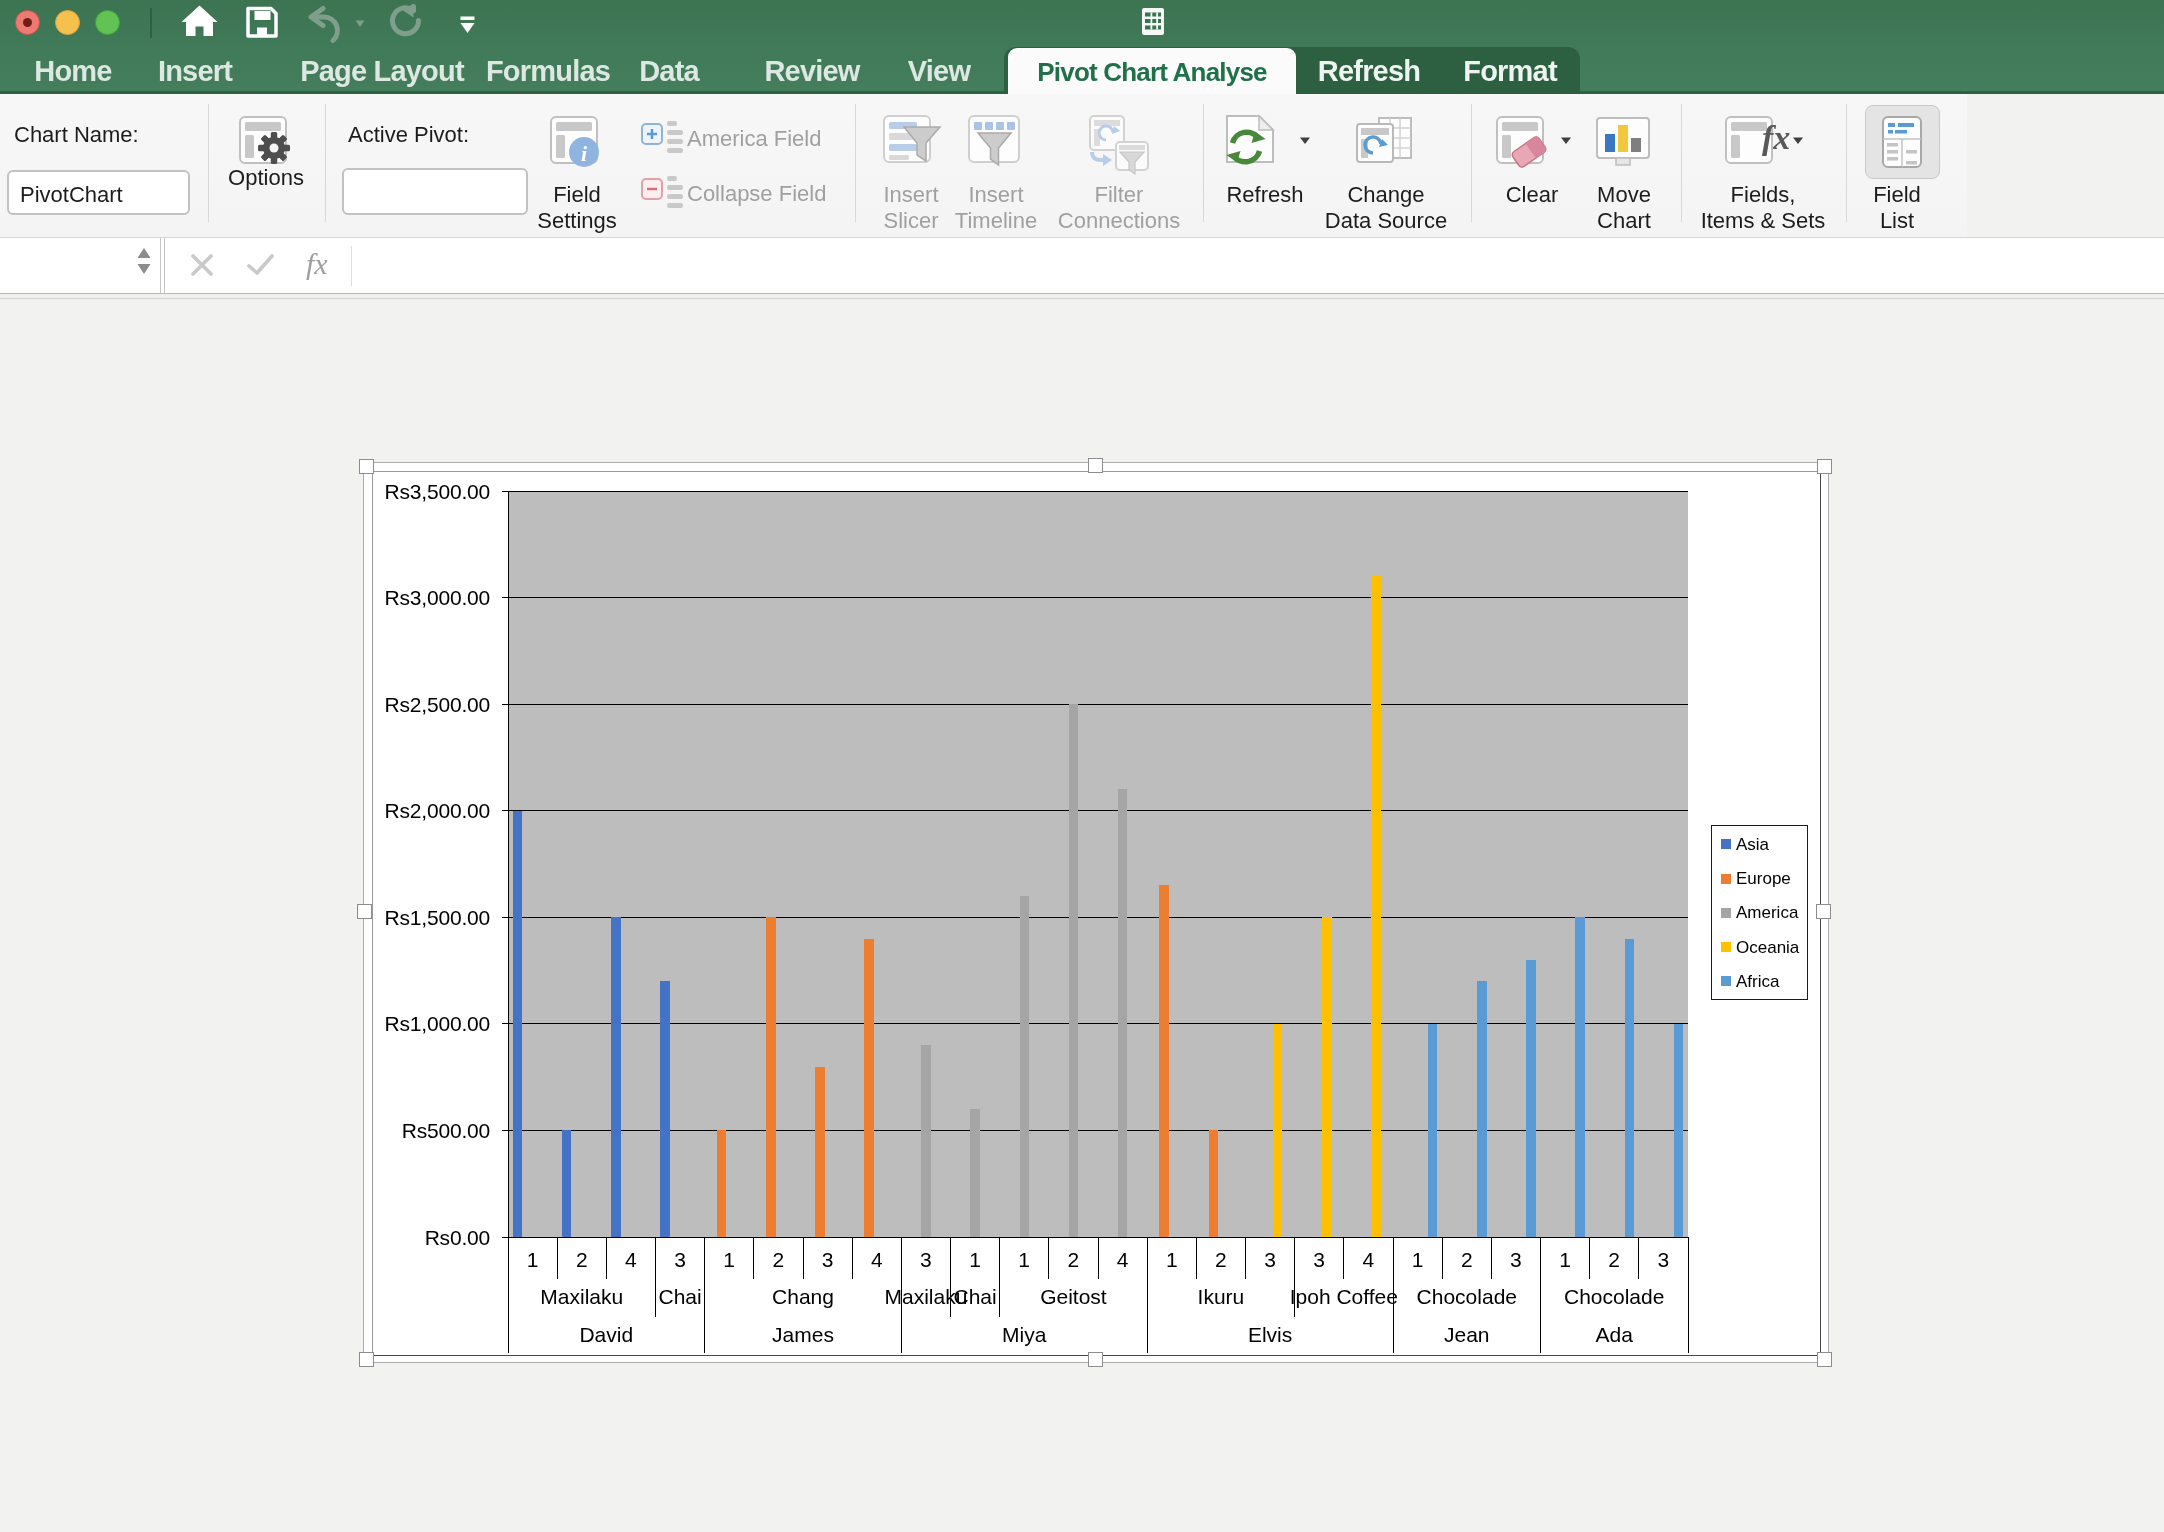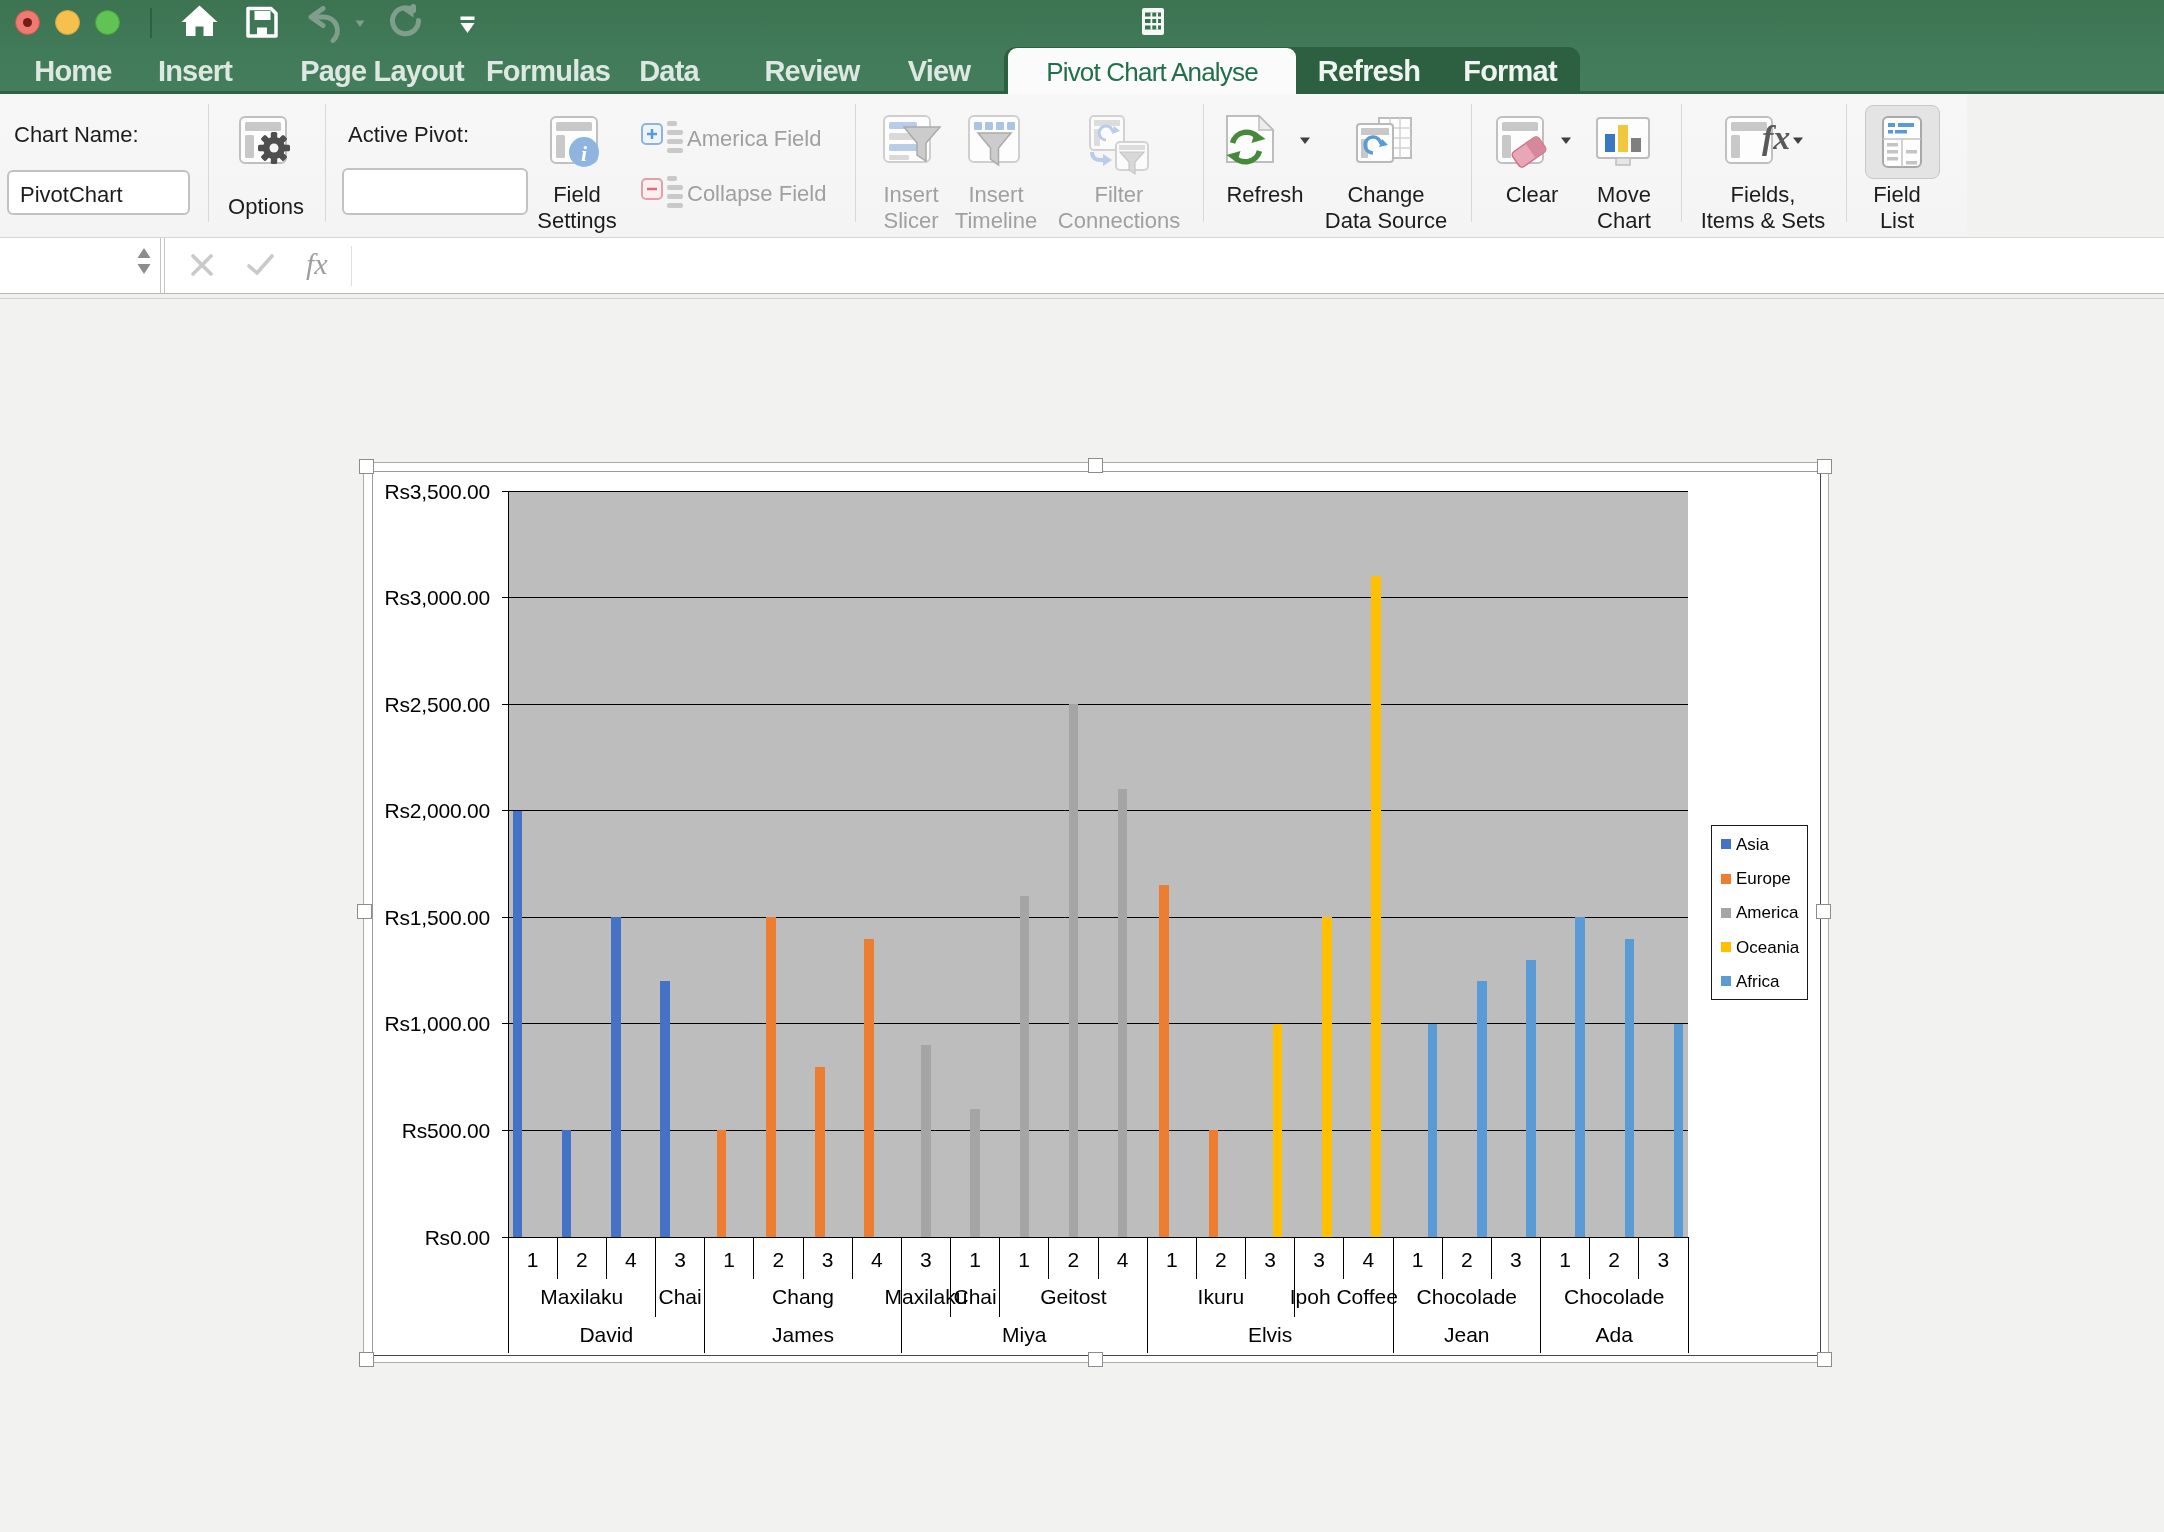--- a/index.html
+++ b/index.html
@@ -15,21 +15,21 @@
   #tl-yellow { left:55px; background:#f6c04f; border:1px solid #d8a43c; }
   #tl-green { left:94.5px; background:#61c354; border:1px solid #47a13a; }
 
   
   #tabrow { position:absolute; left:0; top:47px; width:2164px; height:47px;
     background:linear-gradient(180deg,#417a58 0%,#457e5c 100%); }
   #tabrow .darkline { position:absolute; left:0; bottom:0; width:100%; height:3px; background:#2e6243; }
   .tab { position:absolute; top:0; height:47px; line-height:48px; color:#dce8e1; font-size:29px; font-weight:600; transform:translateX(-50%); white-space:nowrap; letter-spacing:-0.8px; }
   #ctxband { position:absolute; left:1004px; top:0; width:576px; height:47px; background:#2d5f41; border-radius:12px 12px 0 0; }
   #activetab { position:absolute; left:1008px; top:1px; width:288px; height:46px; background:#fbfbfb; border-radius:9px 9px 0 0; }
-  #activetab span { display:block; text-align:center; line-height:48px; color:#20704a; font-size:26px; font-weight:400; letter-spacing:-0.8px; }
+  #activetab span { display:block; text-align:center; line-height:48px; color:#20704a; font-size:26px; font-weight:700; letter-spacing:-0.8px; }
 
   
   #ribbon { position:absolute; left:0; top:94px; width:1967px; height:143px;
     background:linear-gradient(180deg,#f7f7f7 0%,#f4f4f4 100%); }
   .rdiv { position:absolute; top:10px; height:118px; width:1px; background:#d8d8d8; }
   .rlabel { position:absolute; font-size:22px; color:#1c1c1e; transform:translateX(-50%); white-space:nowrap; text-align:center; }
   .rlabel.dis { color:#a0a0a0; }
   .rlabel.left { transform:none; }
   .rbox { position:absolute; background:#fff; border:2px solid #c2c2c2; border-radius:6px; }
 
@@ -112,21 +112,21 @@
   <div class="rdiv" style="left:855px"></div>
   <div class="rdiv" style="left:1203px"></div>
   <div class="rdiv" style="left:1471px"></div>
   <div class="rdiv" style="left:1681px"></div>
   <div class="rdiv" style="left:1846px"></div>
 
   <div class="rlabel left" style="left:14px;top:28px">Chart Name:</div>
   <div class="rbox" style="left:7px;top:76px;width:183px;height:45px"></div>
   <div class="rlabel left" style="left:20px;top:88px">PivotChart</div>
 
-  <div class="rlabel" style="left:266px;top:100px">Options</div>
+  <div class="rlabel" style="left:266px;top:71px">Options</div>
 
   <div class="rlabel left" style="left:348px;top:28px">Active Pivot:</div>
   <div class="rbox" style="left:342px;top:74px;width:186px;height:47px"></div>
 
   <div class="rlabel" style="left:577px;top:88px">Field<br>Settings</div>
 
   <div class="rlabel left dis" style="left:687px;top:32px">America Field</div>
   <div class="rlabel left dis" style="left:687px;top:87px">Collapse Field</div>
 
   <div class="rlabel dis" style="left:911px;top:88px">Insert<br>Slicer</div>

